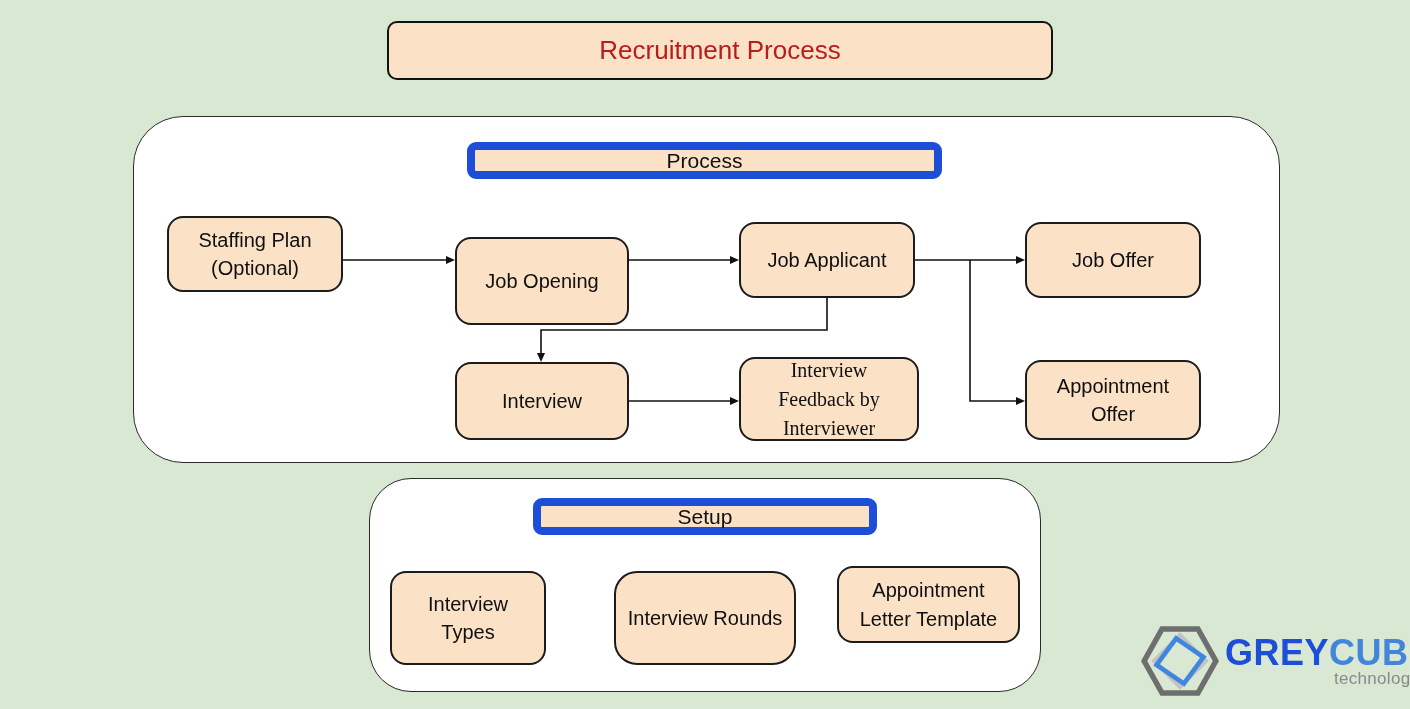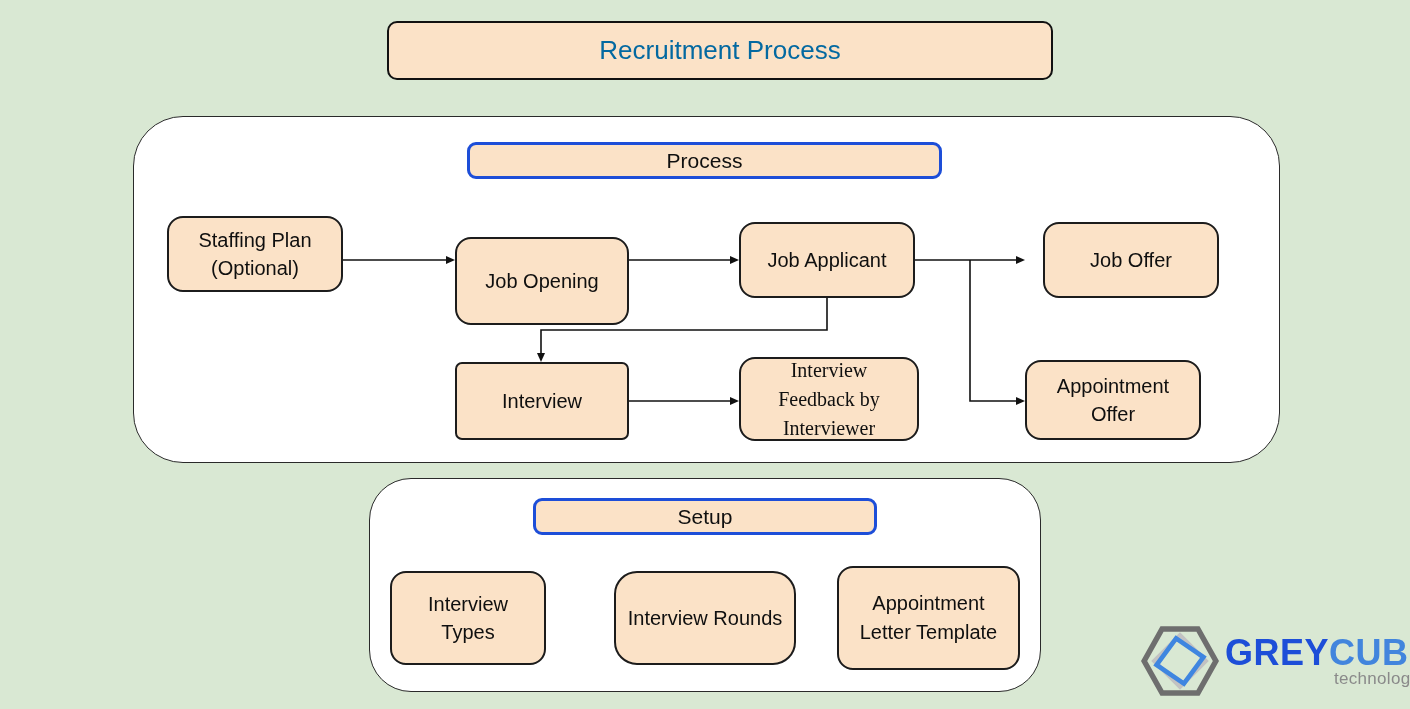--- a/index.html
+++ b/index.html
@@ -20,40 +20,40 @@
     border-radius:16px;
     display:flex;align-items:center;justify-content:center;
     text-align:center;
     font-size:20px;line-height:28px;color:#0f0f0f;
     box-sizing:border-box;
     padding:4px 10px;
   }
   .header-bar{
     position:absolute;
     background:#fbe2c7;
-    border:3px solid #1d4ed8;
+    border:8px solid #1d4ed8;
     border-radius:9px;
     display:flex;align-items:center;justify-content:center;
     font-size:21px;color:#0f0f0f;
     box-sizing:border-box;
   }
   .group-container{
     position:absolute;
     background:#ffffff;
     border:1.6px solid #2a2a2a;
     box-sizing:border-box;
   }
   .title-box{
     position:absolute;
     left:387px;top:21px;width:666px;height:59px;
     background:#fbe2c7;
     border:2px solid #111;
     border-radius:10px;
     display:flex;align-items:center;justify-content:center;
-    font-size:26px;color:#0369a1;
+    font-size:26px;color:#b91c1c;
     box-sizing:border-box;
   }
   #edges{position:absolute;left:0;top:0;width:1410px;height:709px;pointer-events:none;}
   .logo{
     position:absolute;left:1141px;top:620px;width:256px;height:82px;
     display:flex;align-items:center;
   }
   .logo-icon{width:78px;height:80px;flex:0 0 auto;}
   .logo-text{margin-left:6px;display:flex;flex-direction:column;align-items:flex-end;}
   .logo-word{font-size:36px;font-weight:700;letter-spacing:0.5px;line-height:38px;}
@@ -87,35 +87,35 @@
   </svg>
 
   <div class="header-bar" style="left:467px;top:142px;width:475px;height:37px;">Process</div>
 
   <div class="node" style="left:167px;top:216px;width:176px;height:76px;">Staffing Plan (Optional)</div>
 
   <div class="node" style="left:455px;top:237px;width:174px;height:88px;">Job Opening</div>
 
   <div class="node" style="left:739px;top:222px;width:176px;height:76px;">Job Applicant</div>
 
-  <div class="node" style="left:1025px;top:222px;width:176px;height:76px;margin-left:18px;">Job Offer</div>
+  <div class="node" style="left:1025px;top:222px;width:176px;height:76px;">Job Offer</div>
 
-  <div class="node" style="left:455px;top:362px;width:174px;height:78px;border-radius:7px;">Interview</div>
+  <div class="node" style="left:455px;top:362px;width:174px;height:78px;">Interview</div>
 
   <div class="node" style="left:739px;top:357px;width:180px;height:84px;line-height:29px;font-family:Liberation Serif, serif;">Interview Feedback by Interviewer</div>
 
   <div class="node" style="left:1025px;top:360px;width:176px;height:80px;">Appointment Offer</div>
 
   <div class="header-bar" style="left:533px;top:498px;width:344px;height:37px;">Setup</div>
 
   <div class="node" style="left:390px;top:571px;width:156px;height:94px;">Interview Types</div>
 
   <div class="node" style="left:614px;top:571px;width:182px;height:94px;border-radius:23px;">Interview Rounds</div>
 
-  <div class="node" style="left:837px;top:566px;width:183px;height:104px;line-height:29px;">Appointment Letter Template</div>
+  <div class="node" style="left:837px;top:566px;width:183px;height:77px;line-height:29px;">Appointment Letter Template</div>
 
   <div class="logo">
     <svg class="logo-icon" viewBox="0 0 100 100">
       <polygon points="4,50 27,9 73,9 96,50 73,91 27,91" fill="none" stroke="#6e6e6e" stroke-width="7" stroke-linejoin="miter"></polygon>
       <polygon points="50,17 83,50 50,83 17,50" fill="none" stroke="#c2c2c2" stroke-width="5.5"></polygon>
       <polygon points="45,21 80,45 55,79 20,55" fill="none" stroke="#3f86e0" stroke-width="6"></polygon>
     </svg>
     <div class="logo-text">
       <div class="logo-word">
         <span class="grey">GREY</span><span class="blue">CUBE</span>

